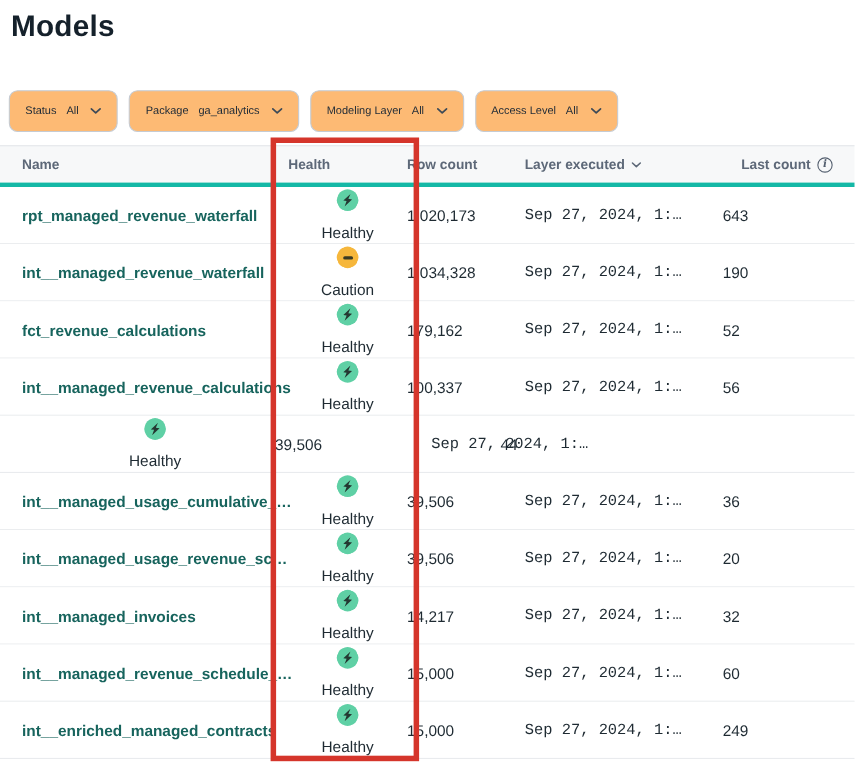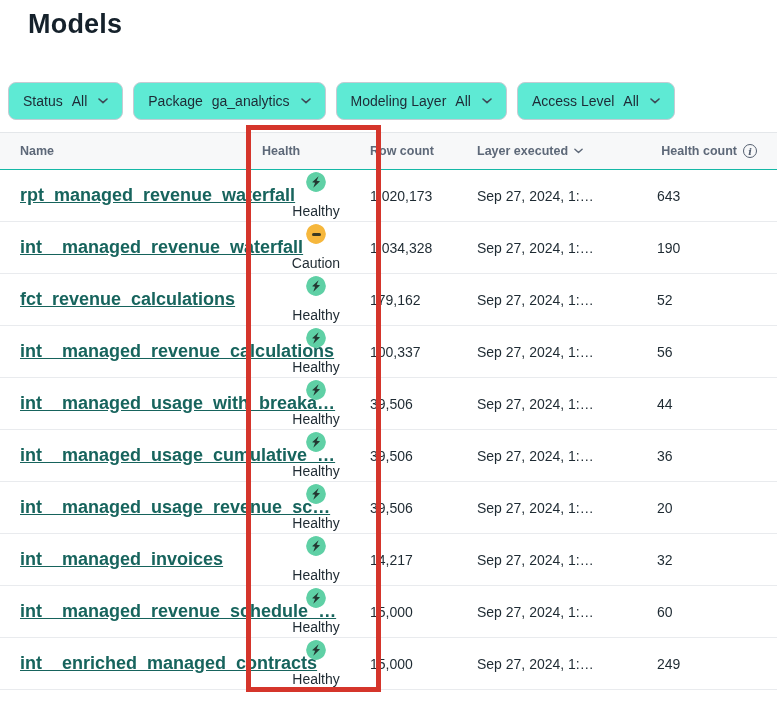--- a/index.html
+++ b/index.html
@@ -10,82 +10,81 @@
     color: #1e2a32;
     position: relative;
     overflow: hidden;
   }
 
   
   .page-title {
     font-size: 27px;
     font-weight: 700;
     color: #15212b;
-    margin: 9px 0 0 28px;
+    margin: 9px 0 0 10px;
     letter-spacing: 0.2px;
   }
 
   
   .filters {
     display: flex;
     gap: 10px;
     margin: 42px 0 0 8px;
     height: 38px;
   }
   .filter-btn {
     display: inline-flex;
     align-items: center;
     gap: 9px;
     height: 38px;
     padding: 0 14px;
     border: 1px solid #c5cbd3;
     border-radius: 8px;
-    background: #5eead4;
-    font-size: 14px;
+    background: #fdba74;
+    font-size: 10px;
     color: #1e2a36;
     cursor: pointer;
     white-space: nowrap;
   }
   .filter-btn .chev { margin-left: 2px; display: flex; }
   .chev svg { display: block; }
 
   
   .table { margin-top: 12px; }
   .thead, .row {
     display: grid;
     grid-template-columns: 230px 120px 85px 202px 100px;
     align-items: center;
     padding: 0 20px;
   }
   .thead {
     height: 38px;
     background: #f7f8f9;
     border-top: 1px solid #e4e7ea;
-    border-bottom: 1px solid #14b8a6;
+    border-bottom: 4px solid #14b8a6;
     font-size: 12.5px;
     font-weight: 700;
     color: #5d6878;
   }
   .row {
     height: 52px;
     border-bottom: 1px solid #e9ebee;
     font-size: 14px;
     background: #fff;
   }
   .cell-health { padding-left: 12px; display: flex; align-items: center; gap: 11px; flex-direction: column; }
   .cell-rowcount, .cell-query { text-align: left; }
-  .cell-last { padding-left: 22px; white-space: nowrap; }
+  .cell-last { padding-left: 22px; white-space: nowrap; font-family: Liberation Mono, monospace; }
   .cell-query-h { display: flex; justify-content: flex-end; align-items: center; }
   .cell-last-h { padding-left: 22px; display: flex; align-items: center; gap: 6px; }
 
   .model-link {
     color: var(--link, #17645d);
     font-weight: 700;
-    font-size: 18px;
-    text-decoration: underline;
+    font-size: 14px;
     white-space: nowrap;
     cursor: pointer;
   }
 
   
   .seal { position: relative; width: 20px; height: 20px; flex: 0 0 auto; }
   .seal::before, .seal::after {
     content: "";
     position: absolute;
     inset: 1px;
@@ -182,21 +181,21 @@
     <div class="cell-rowcount">Row count</div>
     <div class="cell-last-h">
       <span>Layer executed</span>
       <span class="chev">
           <svg width="9" height="6" viewBox="0 0 10 6">
             <path d="M1 1l4 3.6L9 1" fill="none" stroke="#5d6878" stroke-width="1.6" stroke-linecap="round" stroke-linejoin="round"></path>
           </svg>
         </span>
     </div>
     <div class="cell-query-h">
-      <span>Health count</span>
+      <span>Last count</span>
       <span class="info-circle">i</span>
     </div>
   </div>
 
   <div class="row">
     <div><a class="model-link">rpt_managed_revenue_waterfall</a></div>
     <div class="cell-health health-healthy">
       <span class="seal">
           <span class="glyph">
             <svg class="bolt" width="10" height="12" viewBox="0 0 10 12">
@@ -254,21 +253,20 @@
           </span>
         </span>
       <span class="health-label">Healthy</span>
     </div>
     <div class="cell-rowcount">100,337</div>
     <div class="cell-last">Sep 27, 2024, 1:…</div>
     <div class="cell-query">56</div>
   </div>
 
   <div class="row">
-    <div><a class="model-link">int__managed_usage_with_breaka…</a></div>
     <div class="cell-health health-healthy">
       <span class="seal">
           <span class="glyph">
             <svg class="bolt" width="10" height="12" viewBox="0 0 10 12">
               <path d="M6.8 0 L1.2 6.9 H4.2 L3.1 12 L8.9 4.7 H5.5 Z" fill="#243832" transform="rotate(8 5 6)"></path>
             </svg>
           </span>
         </span>
       <span class="health-label">Healthy</span>
     </div>

